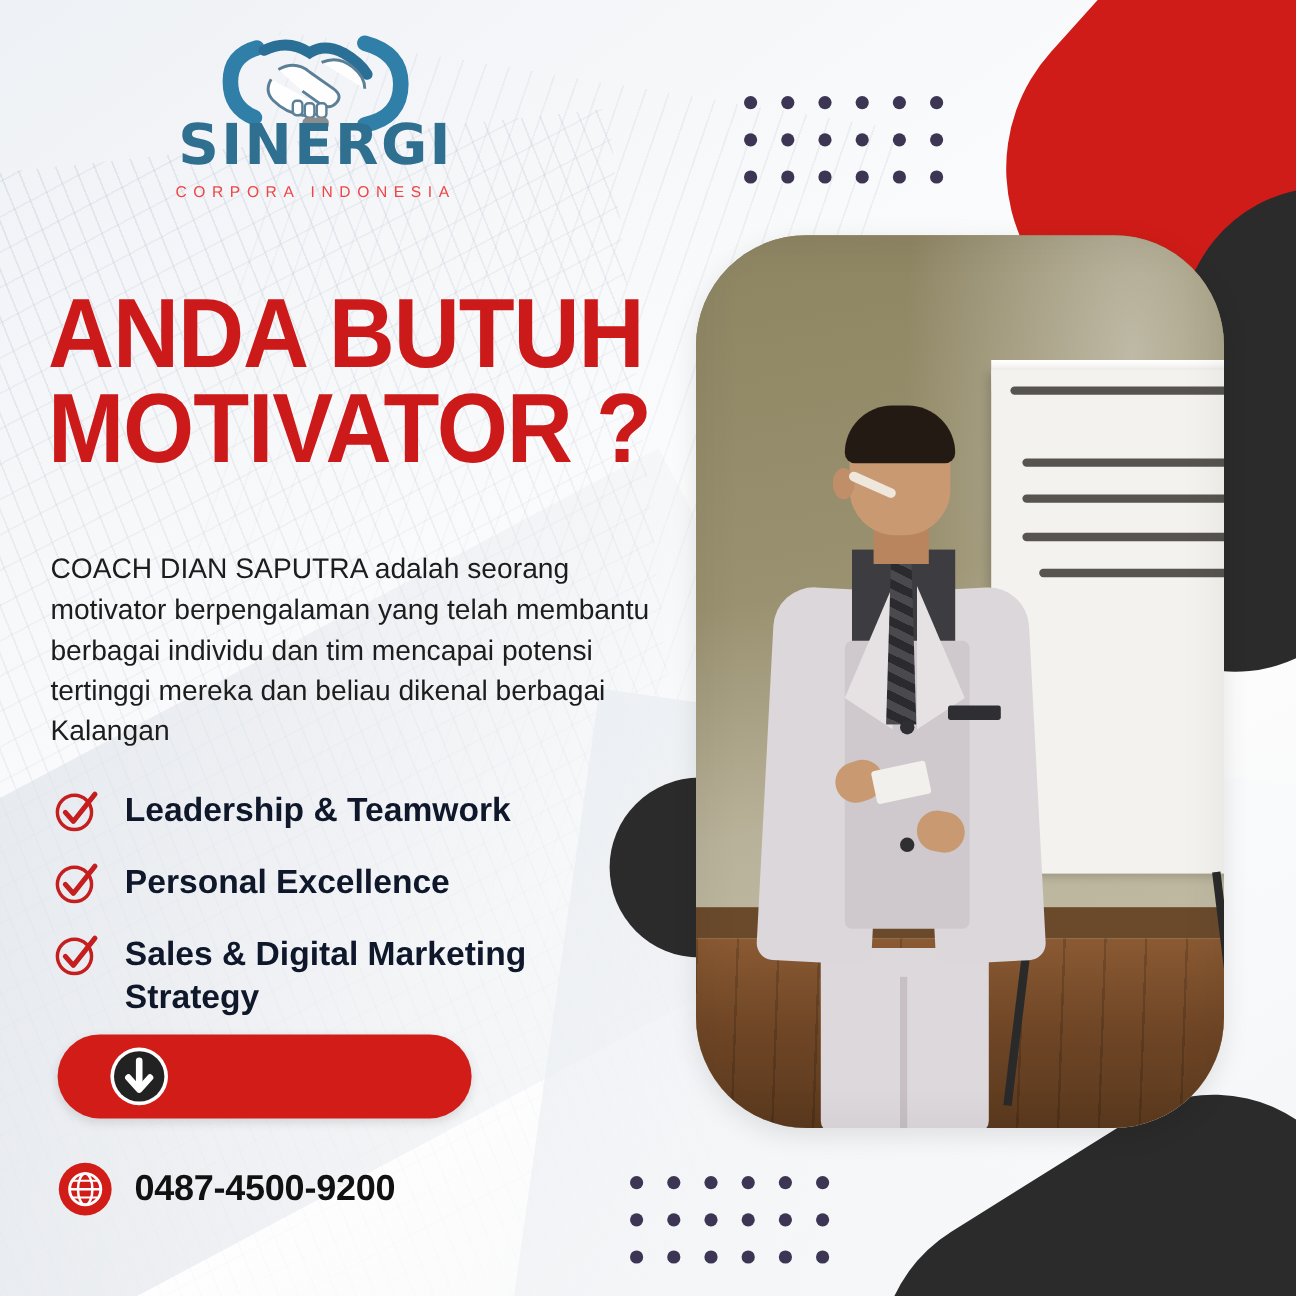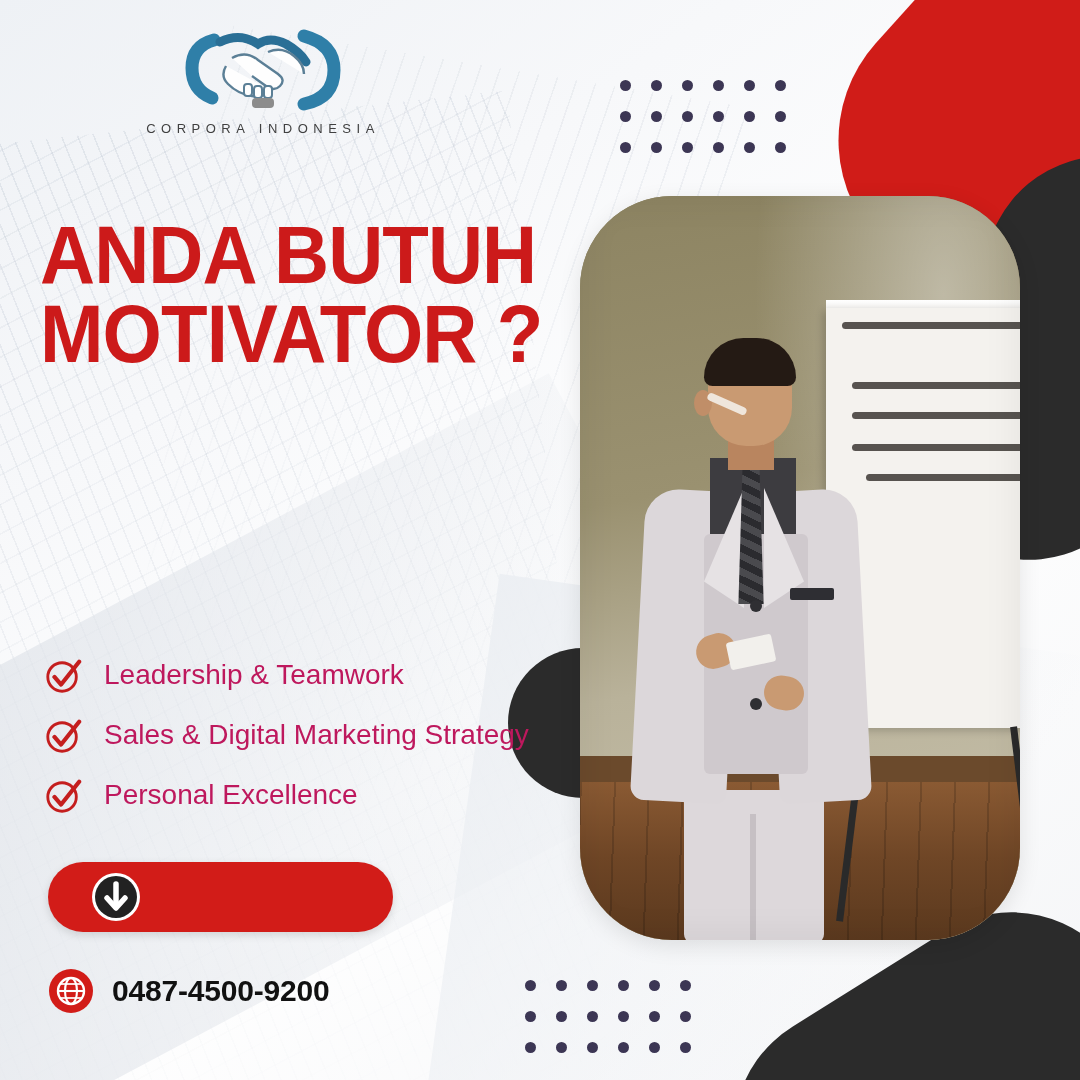--- a/index.html
+++ b/index.html
@@ -46,39 +46,39 @@
   .dots{position:absolute;display:grid;gap:20px;}
   .dots span{width:11px;height:11px;border-radius:50%;background:#3c3654;display:block;}
   #dots-top{left:620px;top:80px;grid-template-columns:repeat(6,11px);}
   #dots-bottom{left:525px;top:980px;grid-template-columns:repeat(6,11px);}
 
   
   .logo{position:absolute;left:128px;top:22px;width:270px;height:152px;text-align:center;}
   .logo-mark{width:100%;height:92px;display:block;}
   .logo-word{font-size:47px;font-weight:bold;letter-spacing:2px;color:#2f6f8f;
     line-height:1;margin-top:-16px;font-family:"DejaVu Sans",sans-serif;}
-  .logo-sub{font-size:13px;letter-spacing:5.5px;color:#404040;margin-top:7px;
+  .logo-sub{font-size:13px;letter-spacing:5.5px;color:#ef4444;margin-top:7px;
     font-family:"Liberation Sans",sans-serif;}
 
   
-  .headline{position:absolute;left:40px;top:216px;width:560px;}
+  .headline{position:absolute;left:40px;top:240px;width:560px;}
   .headline div{
     color:#CC1A1A;font-weight:bold;font-size:82px;line-height:.96;
     letter-spacing:-1px;font-family:"Liberation Sans",sans-serif;
     transform:scaleX(.93);transform-origin:left center;white-space:nowrap;}
 
   
   .body-copy{position:absolute;left:42px;top:458px;width:520px;
     font-size:23.5px;line-height:1.44;color:#1d1d1d;}
 
   
   .bullets{position:absolute;left:44px;top:655px;width:500px;}
   .bullet{display:flex;align-items:flex-start;margin-bottom:20px;}
   .check{width:38px;height:38px;flex:0 0 38px;margin-right:22px;margin-top:2px;}
-  .bullet-label{font-size:28px;font-weight:normal;color:#be185d;line-height:1.3;padding-top:2px;}
+  .bullet-label{font-size:28px;font-weight:bold;color:#0f172a;line-height:1.3;padding-top:2px;}
 
   
   .cta{position:absolute;left:48px;top:862px;width:345px;height:70px;
     background:#D21C18;border-radius:38px;display:flex;align-items:center;
     justify-content:space-between;padding:0 14px 0 42px;box-sizing:border-box;
     box-shadow:0 3px 9px rgba(0,0,0,.13);cursor:pointer;}
   .cta-label{color:#fff;font-size:30px;font-weight:bold;letter-spacing:.5px;}
   .cta-arrow{width:52px;height:52px;}
 
   
@@ -202,50 +202,52 @@
       <path d="M176 14 q30 8 30 34 q0 28 -30 34" fill="none" stroke="#2f7fa8" stroke-width="13" stroke-linecap="round"></path>
       <path d="M92 20 q20 -10 38 2 q12 -8 28 0 q14 8 20 18" fill="none" stroke="#2a6f96" stroke-width="9" stroke-linecap="round"></path>
       <path d="M104 36 q14 -8 26 2 l20 14 q8 6 2 12 q-6 6 -14 0 l-14 -10" fill="#fefefe" stroke="#5b7f96" stroke-width="2.4"></path>
       <path d="M98 44 q-6 10 2 18 q10 10 24 12 q12 2 18 -6" fill="#fefefe" stroke="#5b7f96" stroke-width="2.4"></path>
       <path d="M140 30 q14 -6 26 4 q10 8 10 18" fill="#fefefe" stroke="#5b7f96" stroke-width="2.4"></path>
       <rect x="116" y="62" width="8" height="12" rx="3" fill="#fefefe" stroke="#5b7f96" stroke-width="2"></rect>
       <rect x="126" y="64" width="8" height="12" rx="3" fill="#fefefe" stroke="#5b7f96" stroke-width="2"></rect>
       <rect x="136" y="64" width="8" height="12" rx="3" fill="#fefefe" stroke="#5b7f96" stroke-width="2"></rect>
       <rect x="124" y="76" width="22" height="10" rx="4" fill="#8c8c8c"></rect>
     </svg>
+    <div class="logo-word">SINERGI</div>
     <div class="logo-sub">CORPORA INDONESIA</div>
   </div>
 
   <div class="headline">
     <div>ANDA BUTUH</div>
     <div>MOTIVATOR ?</div>
   </div>
 
+  <div class="body-copy">COACH DIAN SAPUTRA adalah seorang motivator berpengalaman yang telah membantu berbagai individu dan tim mencapai potensi tertinggi mereka dan beliau dikenal berbagai Kalangan</div>
 
   <div class="bullets">
     <div class="bullet">
       <svg class="check" viewBox="0 0 40 40">
         <circle cx="19" cy="21" r="15" fill="none" stroke="#C41E1E" stroke-width="3"></circle>
         <path d="M11 21 L18 29 L37 5" fill="none" stroke="#C41E1E" stroke-width="4.4" stroke-linecap="round" stroke-linejoin="round"></path>
       </svg>
       <div class="bullet-label">Leadership &amp; Teamwork</div>
     </div>
     <div class="bullet">
       <svg class="check" viewBox="0 0 40 40">
         <circle cx="19" cy="21" r="15" fill="none" stroke="#C41E1E" stroke-width="3"></circle>
         <path d="M11 21 L18 29 L37 5" fill="none" stroke="#C41E1E" stroke-width="4.4" stroke-linecap="round" stroke-linejoin="round"></path>
       </svg>
-      <div class="bullet-label">Sales &amp; Digital Marketing Strategy</div>
+      <div class="bullet-label">Personal Excellence</div>
     </div>
     <div class="bullet">
       <svg class="check" viewBox="0 0 40 40">
         <circle cx="19" cy="21" r="15" fill="none" stroke="#C41E1E" stroke-width="3"></circle>
         <path d="M11 21 L18 29 L37 5" fill="none" stroke="#C41E1E" stroke-width="4.4" stroke-linecap="round" stroke-linejoin="round"></path>
       </svg>
-      <div class="bullet-label">Personal Excellence</div>
+      <div class="bullet-label">Sales &amp; Digital Marketing Strategy</div>
     </div>
   </div>
 
   <div class="cta">
     <svg class="cta-arrow" viewBox="0 0 52 52">
       <circle cx="26" cy="26" r="24" fill="#ffffff"></circle>
       <circle cx="26" cy="26" r="21" fill="#222222"></circle>
       <path d="M26 13 L26 34" stroke="#ffffff" stroke-width="5.5" stroke-linecap="round"></path>
       <path d="M17 27 L26 37 L35 27" fill="none" stroke="#ffffff" stroke-width="5.5" stroke-linecap="round" stroke-linejoin="round"></path>
     </svg>

